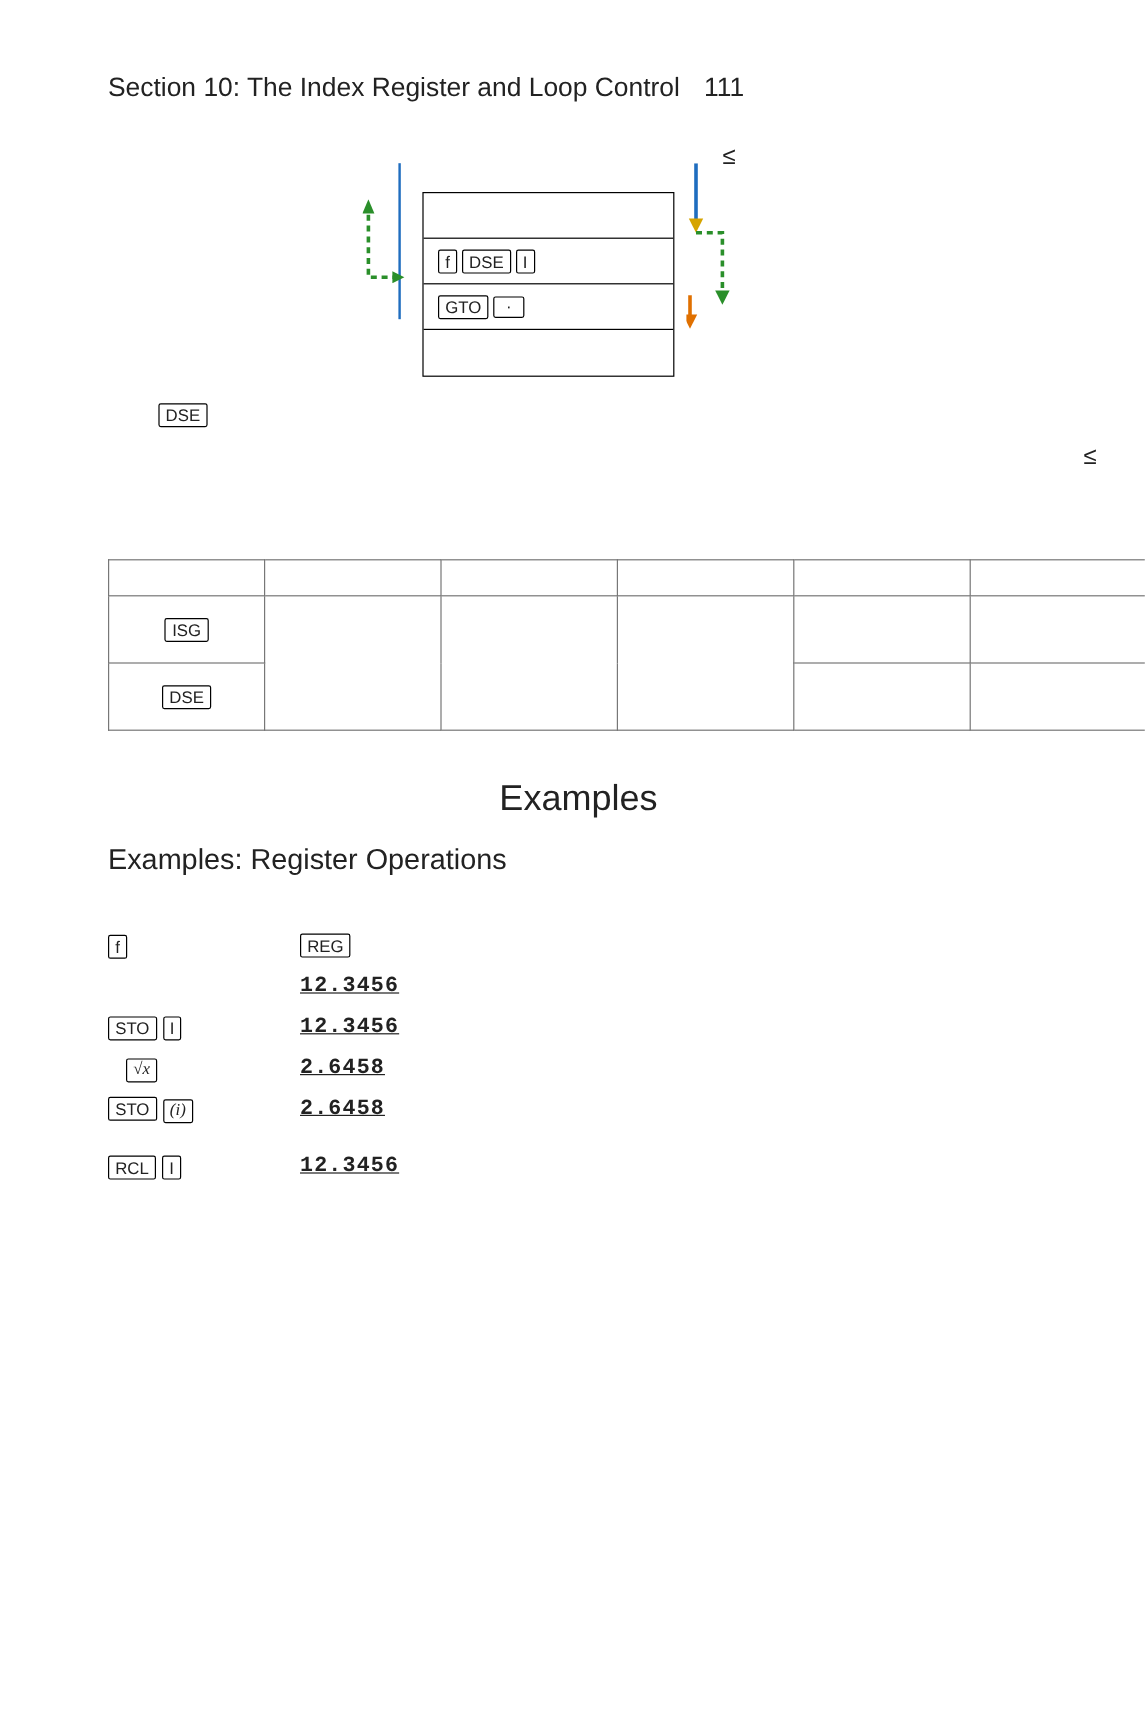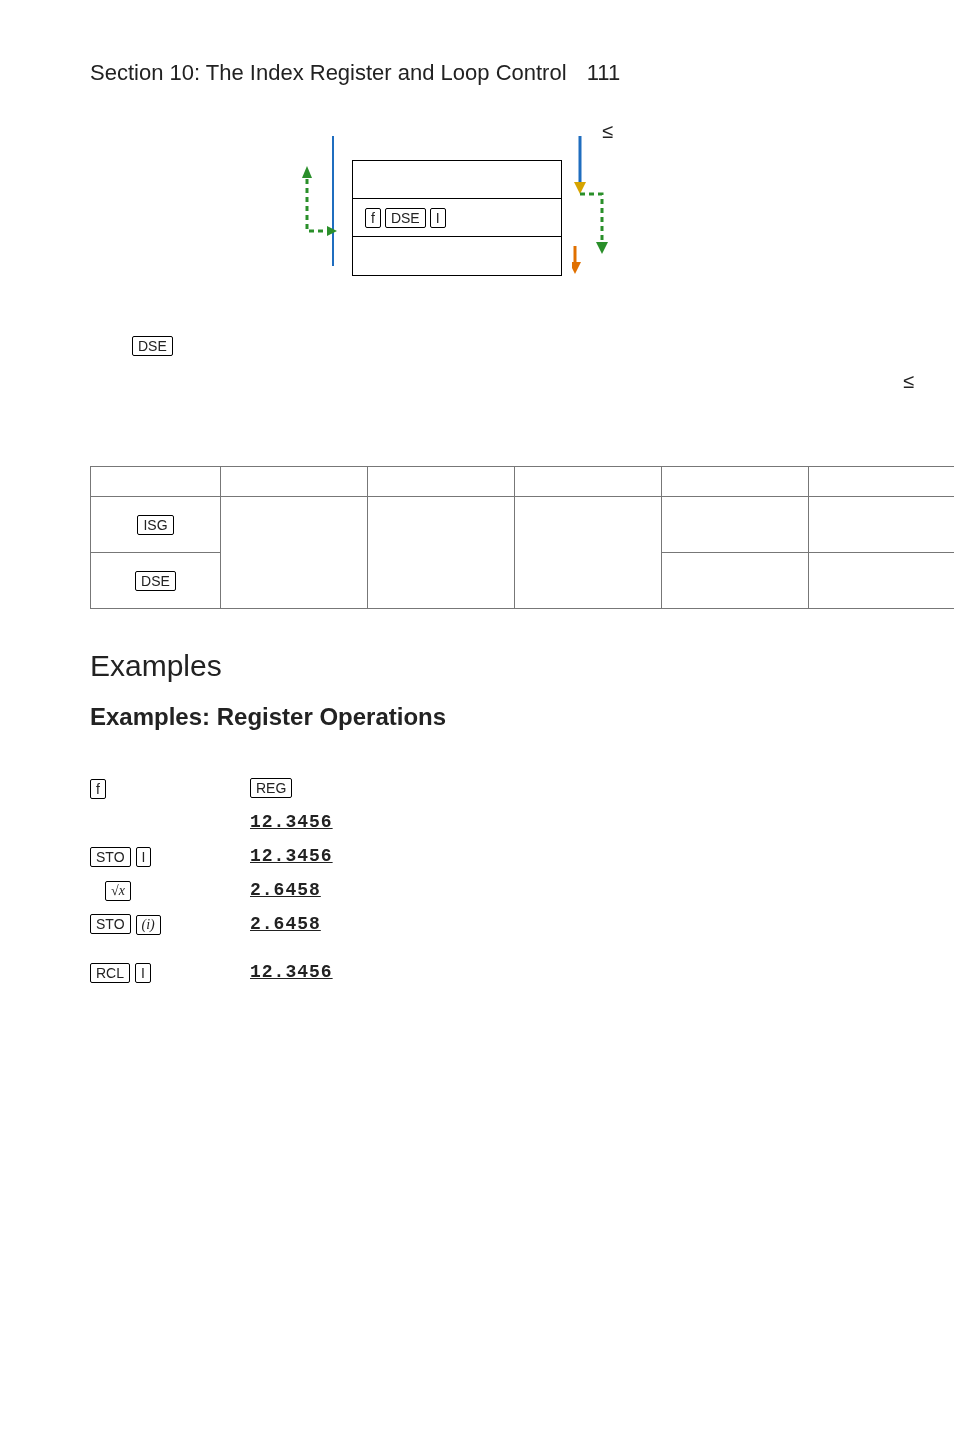--- a/index.html
+++ b/index.html
@@ -107,24 +107,25 @@
     padding: 6px 6px;
   }
   table.func .first-col { width: 130px; text-align: center; padding: 14px 6px;}
   table.func td { height: 56px; }
   table.func .head td { height: 30px; }
 
   h2.examples {
     font-size: 30px;
     font-weight: 300;
     margin: 40px 0 20px 0;
+    text-align: center;
   }
   h3.subex {
     font-size: 24px;
-    font-weight: 700;
+    font-weight: 400;
     margin-bottom: 40px;
   }
 
   
   .ops {
     font-size: 18px;
   }
   .ops .line {
     display: flex;
     align-items: center;
@@ -147,20 +148,24 @@
 <div class="diagram">
   <span class="leq-top">≤</span>
   <div class="line-down"></div>
   <div class="tbl">
     <div class="row"></div>
     <div class="row">
       <span class="key">f</span>
       <span class="key">DSE</span>
       <span class="key">I</span>
     </div>
+    <div class="row">
+      <span class="key">GTO</span>
+      <span class="dot-key">·</span>
+    </div>
     <div class="row"></div>
   </div>
 
   <svg class="left-arrow" viewBox="0 0 40 70">
     <path d="M30 65 L5 65 L5 10" stroke="#2a8f2a" stroke-width="3" fill="none" stroke-dasharray="5,4"></path>
     <polygon points="5,0 0,12 10,12" fill="#2a8f2a"></polygon>
     <polygon points="35,65 25,60 25,70" fill="#2a8f2a"></polygon>
   </svg>
 
   <svg class="right-arrow" viewBox="0 0 50 140">

